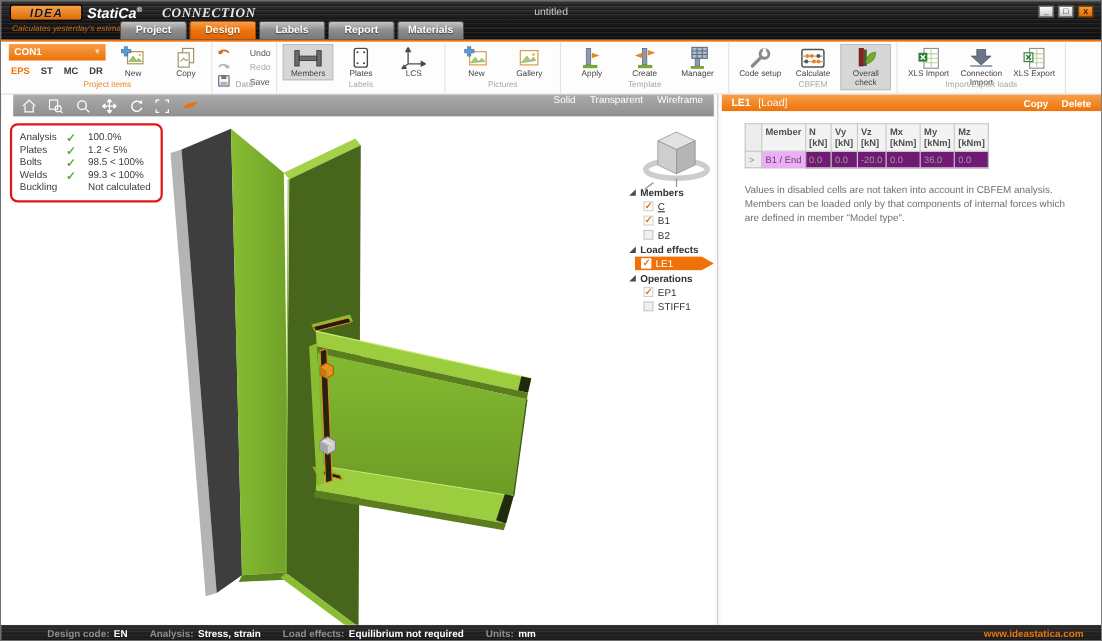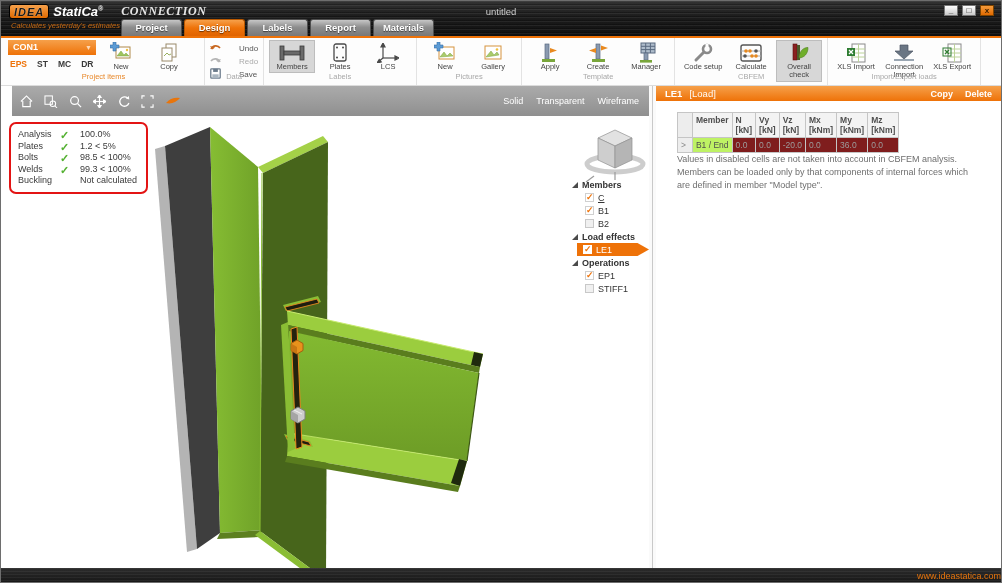--- a/index.html
+++ b/index.html
@@ -6,34 +6,34 @@
   html,body { width:1002px; height:583px; font-family:"Liberation Sans",sans-serif; background:#555; }
   .window { position:relative; width:1002px; height:583px; border:1px solid #6e6e6e; background:#fff; overflow:hidden; }
 
   
   .titlebar { position:relative; height:35px;
     background:
       repeating-linear-gradient(180deg, rgba(255,255,255,.06) 0 1px, rgba(0,0,0,0) 1px 3px, rgba(0,0,0,.25) 3px 4px),
       linear-gradient(180deg,#333 0%,#1c1c1c 45%,#101010 100%);
   }
   .logo-row { display:flex; align-items:center; padding:3px 0 0 8px; }
-  .idea-box { background:linear-gradient(#f6a04a,#e06a00); border:1px solid #000; border-radius:3px; padding:0 4px; height:15px; display:flex; align-items:center; }
+  .idea-box { background:linear-gradient(#f6a04a,#e06a00); border:1px solid #000; border-radius:3px; padding:0 17px; height:15px; display:flex; align-items:center; }
   .idea-text { font-weight:bold; font-style:italic; font-size:11px; color:#181818; letter-spacing:1px; text-shadow:0 0 1px rgba(255,255,255,.7); }
   .statica { color:#fff; font-weight:bold; font-style:italic; font-size:13px; margin-left:4px; }
   .statica sup { font-size:7px; }
   .connection { color:#e6e6e6; font-weight:bold; font-style:italic; font-size:12px; letter-spacing:.6px; margin-left:18px;font-family:Liberation Serif, serif; }
   .tagline { color:#c96a12; font-style:italic; font-size:7.5px; padding:2px 0 0 10px; }
   .win-title { position:absolute; top:5px; left:50%; transform:translateX(-50%); color:#cfcfcf; font-size:9.5px; }
   .win-buttons { position:absolute; top:4px; right:7px; display:flex; gap:4px; }
   .wb { width:14px; height:11px; background:linear-gradient(#fefefe,#c9c9c9); border:1px solid #777; color:#222;
         font-size:8px; line-height:9px; text-align:center; font-weight:bold; }
   .wb.close { background:linear-gradient(#f59b3c,#e06a00); border-color:#7e4400; color:#3c2000; }
 
   
-  .tabs { position:absolute; left:120px; bottom:0; display:flex; gap:2px; }
+  .tabs { position:absolute; left:108px; bottom:0; display:flex; gap:2px; }
   .tab { width:61px; height:17px; line-height:16px; text-align:center; color:#fff; font-weight:bold; font-size:9.5px;
          background:linear-gradient(#c6c6c6,#8e8e8e 45%,#787878); border:1px solid #4e4e4e; border-bottom:none;
          border-radius:3px 3px 0 0; text-shadow:0 1px 1px rgba(0,0,0,.55); }
   .tab.active { background:linear-gradient(#f6a04a,#ee7208 50%,#e06300); border-color:#b95800; }
   .orange-line { height:2px; background:#ee7208; }
 
   
   .ribbon { display:flex; height:48px; background:#fdfdfd; border-bottom:1px solid #dcdcdc; padding-left:2px; }
   .rgroup { position:relative; padding:2px 5px 10px 5px; border-right:1px solid #e3e3e3; display:flex; align-items:flex-start; gap:2px; }
   .rgroup-label { position:absolute; bottom:4px; left:0; right:0; text-align:center; font-size:7.5px; color:#a8a8a8; }
@@ -49,21 +49,21 @@
   .con-select .arr { position:absolute; right:4px; top:4px; font-size:7px; color:#ffd9b5; }
   .mode-row { display:flex; gap:10px; font-size:8.5px; font-weight:bold; color:#3a3a3a; margin-top:4px; padding-left:2px; }
   .mode-row .mode.active { color:#ee7208; }
   .smallbtns { display:flex; flex-direction:column; gap:1px; padding-top:1px; }
   .smallbtn { display:flex; align-items:flex-end; gap:18px; height:12px; font-size:8px; color:#555; }
   .smallbtn.dim { color:#ababab; }
 
   
   .main { display:flex; height:482px; }
   .viewport-col { width:648px; display:flex; flex-direction:column; }
-  .viewbar { height:30px; background:linear-gradient(#ababab,#8f8f8f); display:flex; align-items:center; padding:0 10px 0 8px;margin-left:11px; }
+  .viewbar { height:20px; background:linear-gradient(#ababab,#8f8f8f); display:flex; padding:0 10px 0 8px;margin-left:11px; }
   .vicons { display:flex; gap:11px; align-items:center; }
   .vmode-group { margin-left:auto; display:flex; gap:13px; color:#fff; font-size:9px; }
   .vmode { cursor:default; }
   .viewport { position:relative; flex:1; background:#fff; overflow:hidden; }
 
   
   .checkpanel { position:absolute; left:8px; top:6px; border:2px solid #e31414; border-radius:7px;
                 background:rgba(255,255,255,.97); padding:5px 9px 5px 7px; font-size:9px; z-index:5; }
   .srow { display:flex; align-items:flex-start; height:11.5px; }
   .srow .slabel { width:42px; color:#3a3a3a; }
@@ -91,34 +91,34 @@
   .rightpanel { width:347px; display:flex; flex-direction:column; background:#fff; }
   .rp-header { height:15px; background:linear-gradient(#f6a04a,#ee7208); color:#fff; display:flex; align-items:center;
                padding:0 9px; font-size:9.5px; flex:0 0 15px; }
   .rp-title { font-weight:bold; }
   .rp-sub { margin-left:7px; opacity:.95; }
   .rp-actions { margin-left:auto; display:flex; gap:12px; font-weight:bold; font-size:9px; }
   .rp-body { padding:11px 8px 0 21px; }
   table.loadtable { border-collapse:collapse; font-size:8.5px; }
   .loadtable th { background:#f3f3f3; border:1px solid #c5c5c5; font-weight:bold; color:#4f4f4f; padding:2px 3px;
                   text-align:left; vertical-align:top; line-height:1.2; }
-  .loadtable td { border:1px solid #c5c5c5; padding:2px 3px; background:#7f1d1d; color:#9d9d9d; }
-  .loadtable td.member { color:#4f4f4f; background:#bef264;text-align:right; }
+  .loadtable td { border:1px solid #c5c5c5; padding:2px 3px; background:#701a75; color:#9d9d9d; }
+  .loadtable td.member { color:#4f4f4f; background:#f0abfc;text-align:right; }
   .loadtable .corner, .loadtable td.marker { background:#ededed; width:15px; color:#8a8a8a; }
-  .note { width:302px; color:#6f6f6f; font-size:9px; line-height:1.4; }
+  .note { margin-top:13px; width:302px; color:#6f6f6f; font-size:9px; line-height:1.4; }
 
   
   .statusbar { height:16px; display:flex; align-items:center; font-size:9px; padding-left:42px; gap:20px;
     background:
       repeating-linear-gradient(180deg, rgba(255,255,255,.05) 0 1px, rgba(0,0,0,0) 1px 3px),
       linear-gradient(180deg,#2c2c2c,#151515);
   }
   .sb-label { color:#8f8f8f; font-weight:bold; }
   .sb-value { color:#fff; font-weight:bold; margin-left:4px; }
-  .sb-link { margin-left:auto; padding-right:0; color:#e8750c; font-weight:normal; }
+  .sb-link { margin-left:auto; padding-right:16px; color:#e8750c; font-weight:bold; }
 
   svg { display:block; }
 </style>
 </head>
 <body>
 
 <div class="window">
 
   <div class="titlebar">
     <div class="logo-row">
@@ -140,21 +140,21 @@
         <div class="tab active">Design</div>
         <div class="tab">Labels</div>
         <div class="tab">Report</div>
         <div class="tab">Materials</div>
       </div>
   </div>
   <div class="orange-line"></div>
 
   <div class="ribbon">
 
-    <div class="rgroup" style="padding-right:12px;">
+    <div class="rgroup" style="padding-right:0;">
       <div class="proj-left">
         <div class="con-select">
           <span>CON1</span><span class="arr">▼</span>
         </div>
         <div class="mode-row">
             <span class="mode active">EPS</span>
             <span class="mode">ST</span>
             <span class="mode">MC</span>
             <span class="mode">DR</span>
           </div>
@@ -656,15 +656,21 @@
                 <td class="val">0.0</td>
               </tr>
             </tbody>
         </table>
         <div class="note">Values in disabled cells are not taken into account in CBFEM analysis. Members can be loaded only by that components of internal forces which are defined in member "Model type".</div>
       </div>
     </div>
   </div>
 
   <div class="statusbar">
+    <span style="display:flex;gap:20px;">
+        <span class="sb-item"><span class="sb-label">Design code:</span><span class="sb-value">EN</span></span>
+        <span class="sb-item"><span class="sb-label">Analysis:</span><span class="sb-value">Stress, strain</span></span>
+        <span class="sb-item"><span class="sb-label">Load effects:</span><span class="sb-value">Equilibrium not required</span></span>
+        <span class="sb-item"><span class="sb-label">Units:</span><span class="sb-value">mm</span></span>
+      </span>
     <span class="sb-link">www.ideastatica.com</span>
   </div>
 </div>
 
 </body></html>

